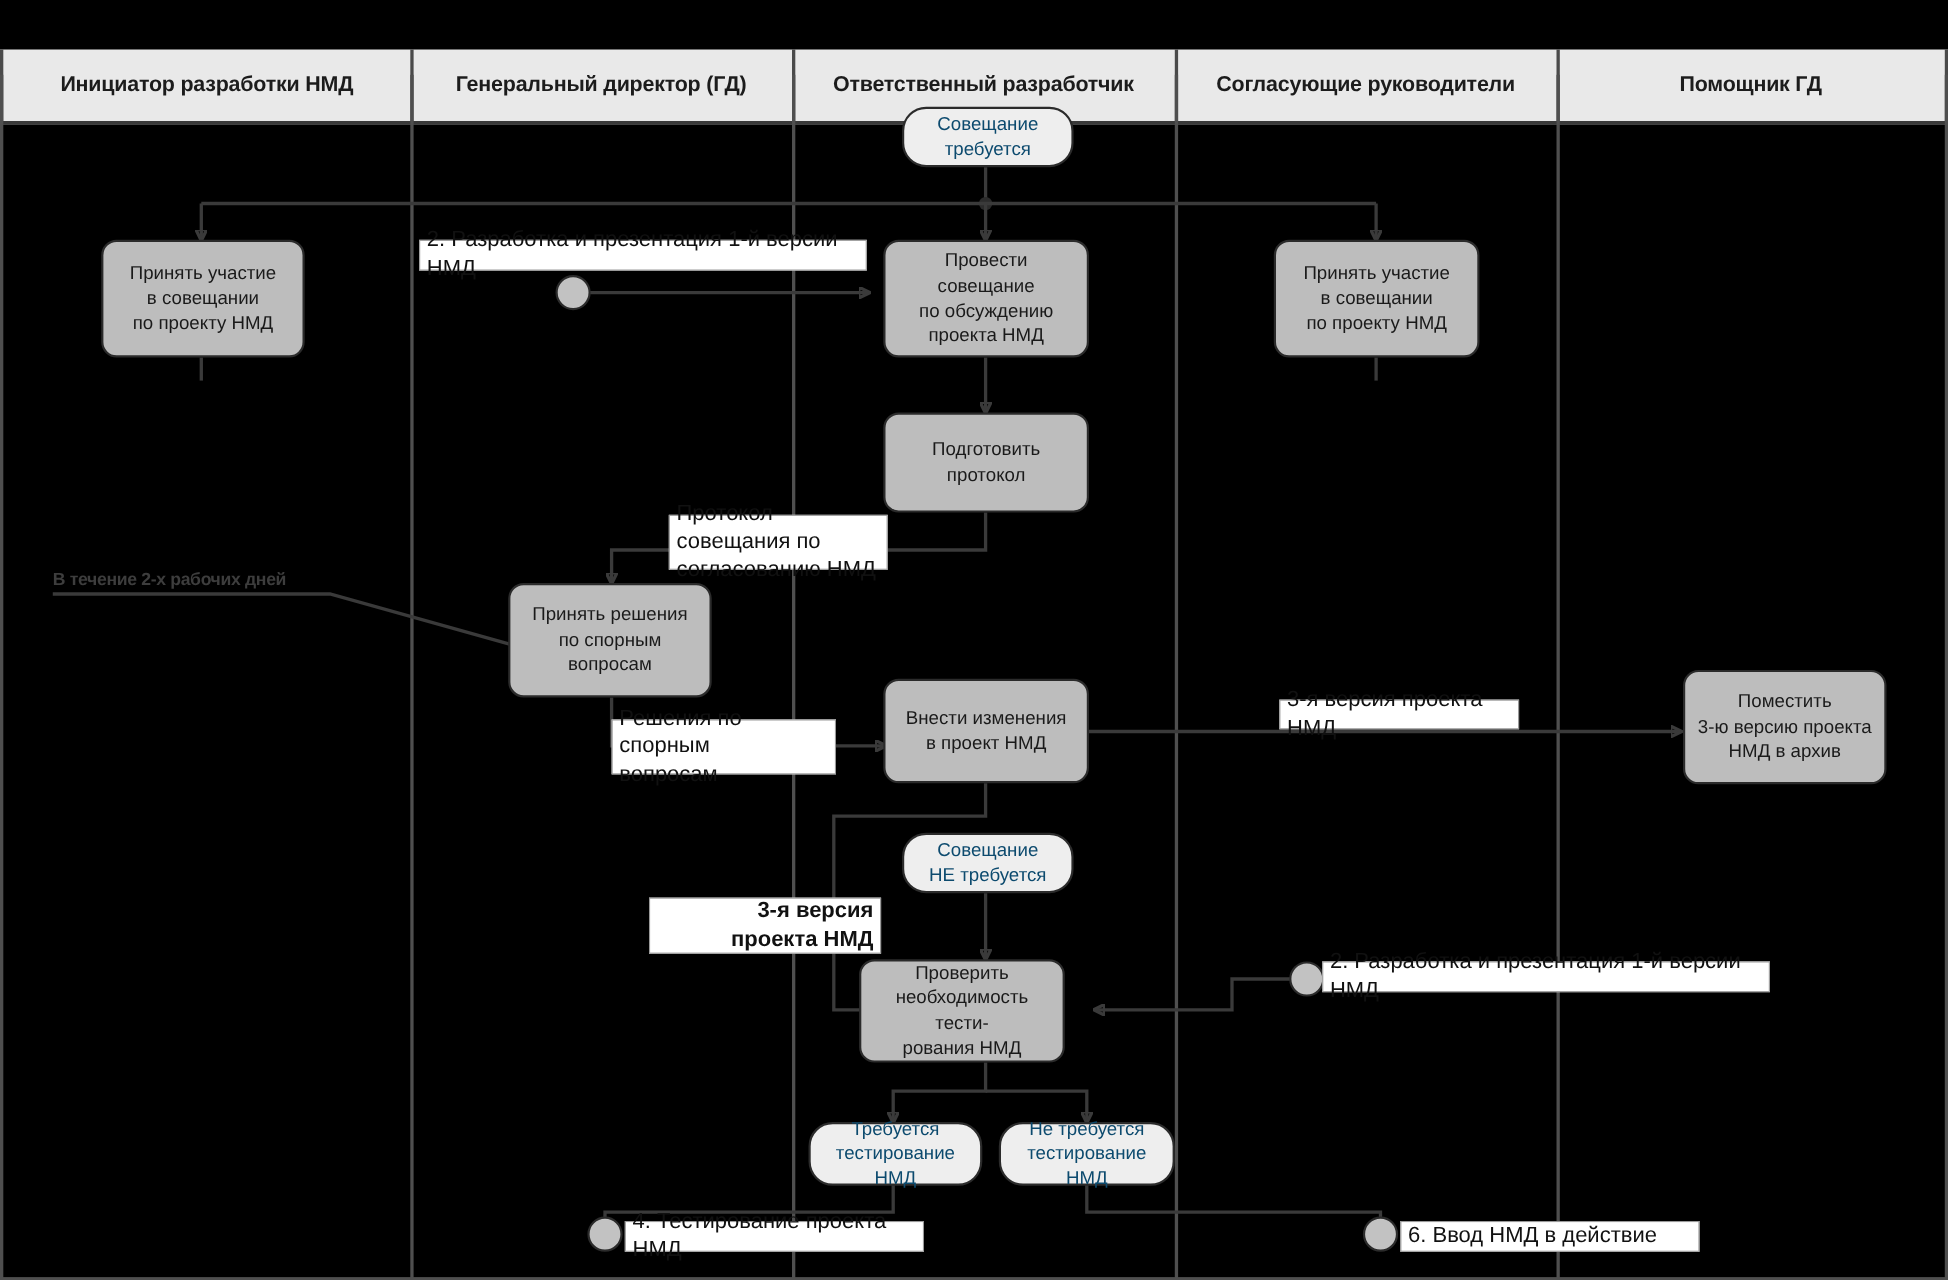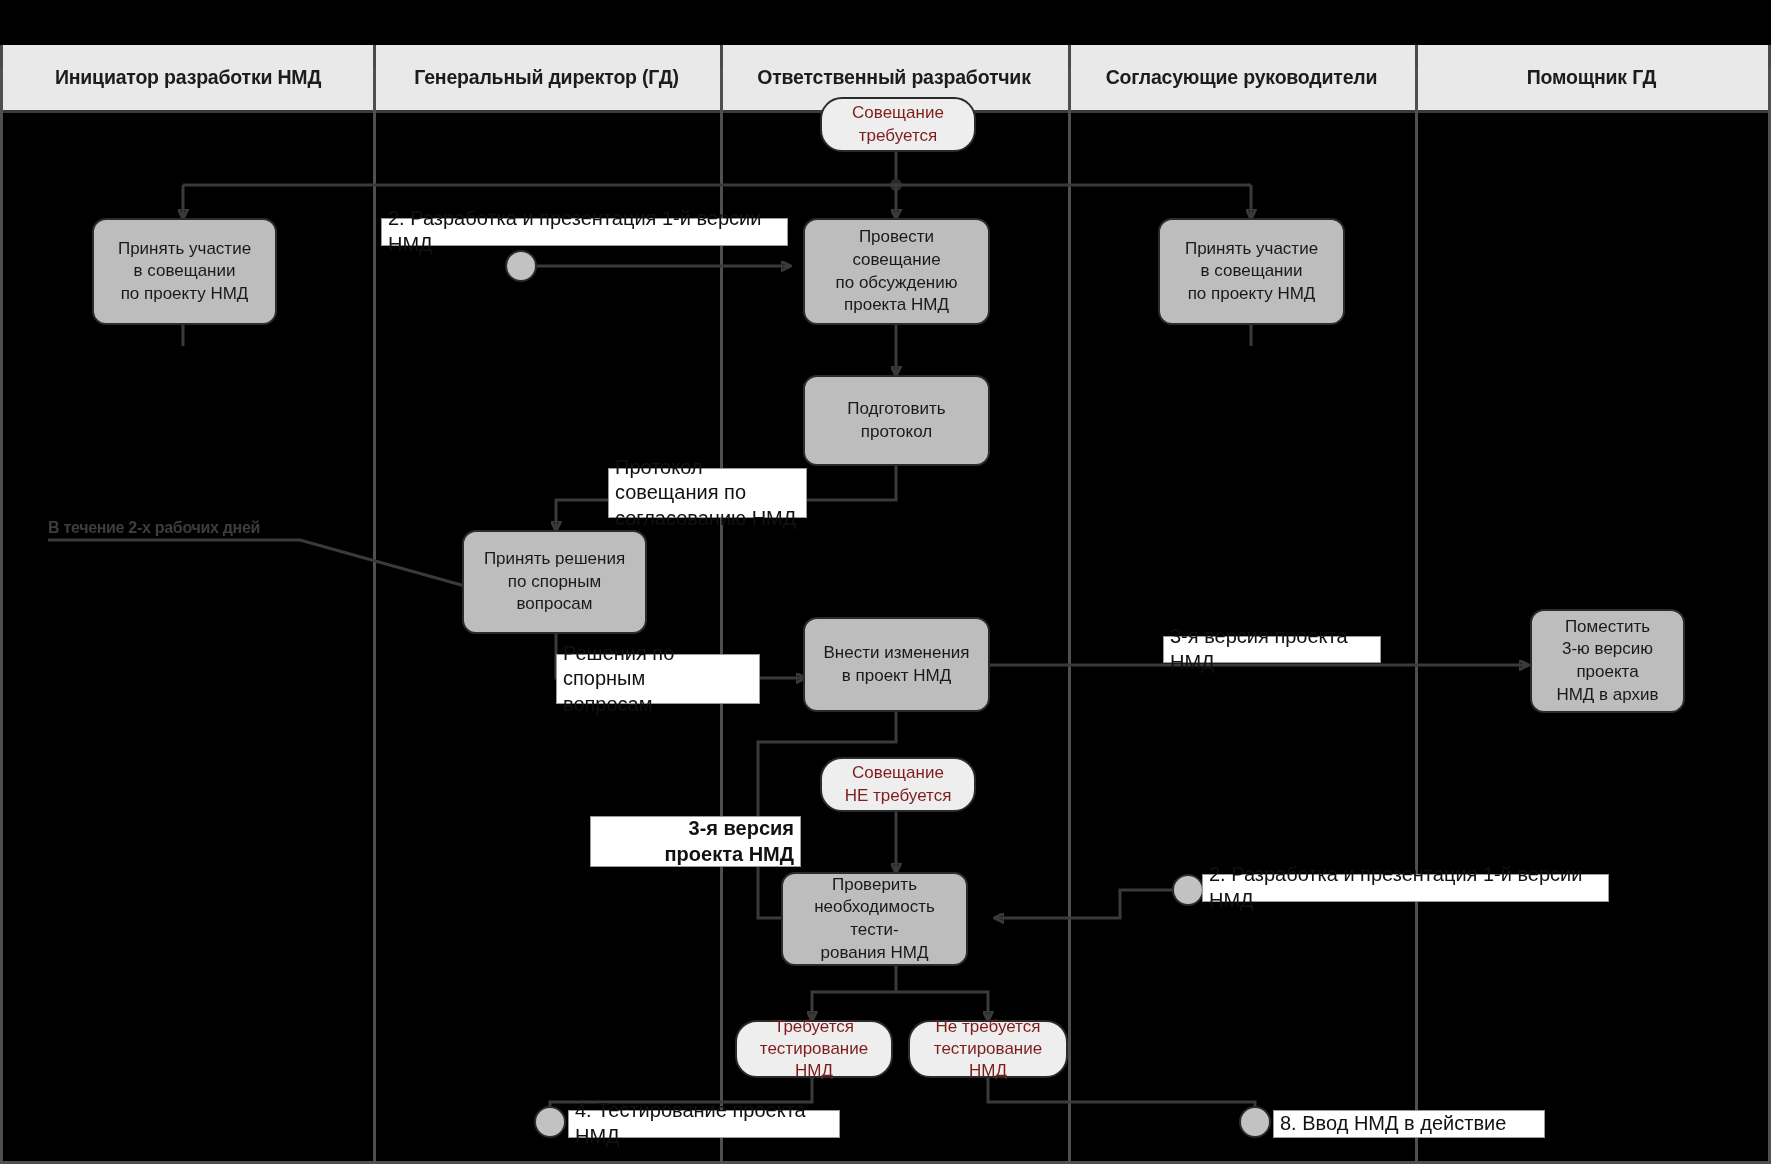--- a/index.html
+++ b/index.html
@@ -21,21 +21,21 @@
   .lane-div{position:absolute;top:68px;width:3px;height:1096px;background:#4f4f4f;}
   .body-edge{position:absolute;top:68px;width:3px;height:1096px;background:#4f4f4f;}
   .body-bottom{position:absolute;left:0;bottom:0;width:1771px;height:3px;background:#4f4f4f;}
 
   
   .task{position:absolute;box-sizing:border-box;background:#bdbdbd;border:2.5px solid #2b2b2b;
         border-radius:14px;display:flex;align-items:center;justify-content:center;
         text-align:center;color:#1a1a1a;font-size:17px;line-height:1.33;padding:4px 9px;}
   .event{position:absolute;box-sizing:border-box;background:#eeeeee;border:2.5px solid #2b2b2b;
          border-radius:22px;display:flex;align-items:center;justify-content:center;
-         text-align:center;color:#7f1d1d;font-size:17px;line-height:1.3;padding:3px 6px;}
+         text-align:center;color:#0c4a6e;font-size:17px;line-height:1.3;padding:3px 6px;}
 
   
   .ref{position:absolute;box-sizing:border-box;background:#ffffff;border:1.5px solid #9a9a9a;
        display:flex;align-items:center;color:#111;font-size:20px;line-height:1.28;
        padding:2px 6px;}
   .ref.center{justify-content:center;}
   .ref.left{justify-content:flex-start;text-align:left;}
   .ref.right{justify-content:flex-end;text-align:right;font-weight:bold;}
 
   
@@ -166,21 +166,21 @@
   </div>
 
   <div class="task" style="left:462px;top:530px;width:185px;height:104px;">
     <span>Принять решения<br>по спорным<br>вопросам</span>
   </div>
 
   <div class="task" style="left:803px;top:617px;width:187px;height:95px;">
     <span>Внести изменения<br>в проект НМД</span>
   </div>
 
-  <div class="task" style="left:1530px;top:609px;width:155px;height:104px;">
+  <div class="task" style="left:1530px;top:609px;width:185px;height:104px;">
     <span>Поместить<br>3-ю версию проекта<br>НМД в архив</span>
   </div>
 
   <div class="task" style="left:781px;top:872px;width:187px;height:94px;">
     <span>Проверить<br>необходимость тести-<br>рования НМД</span>
   </div>
 
   <div class="conn" style="left:505px;top:250px;"></div>
   <div class="conn" style="left:1172px;top:874px;"></div>
   <div class="conn" style="left:534px;top:1106px;"></div>
@@ -208,20 +208,20 @@
 
   <div class="ref left" style="left:1202px;top:874px;width:407px;height:28px;">
     <span>2. Разработка и презентация 1-й версии НМД</span>
   </div>
 
   <div class="ref left" style="left:568px;top:1110px;width:272px;height:28px;">
     <span>4. Тестирование проекта НМД</span>
   </div>
 
   <div class="ref left" style="left:1273px;top:1110px;width:272px;height:28px;">
-    <span>8. Ввод НМД в действие</span>
+    <span>6. Ввод НМД в действие</span>
   </div>
 
   <div class="dim-note" style="left:48px;top:519px;">
     <span>В течение 2-х рабочих дней</span>
   </div>
 
 </div>
 
 </body></html>

